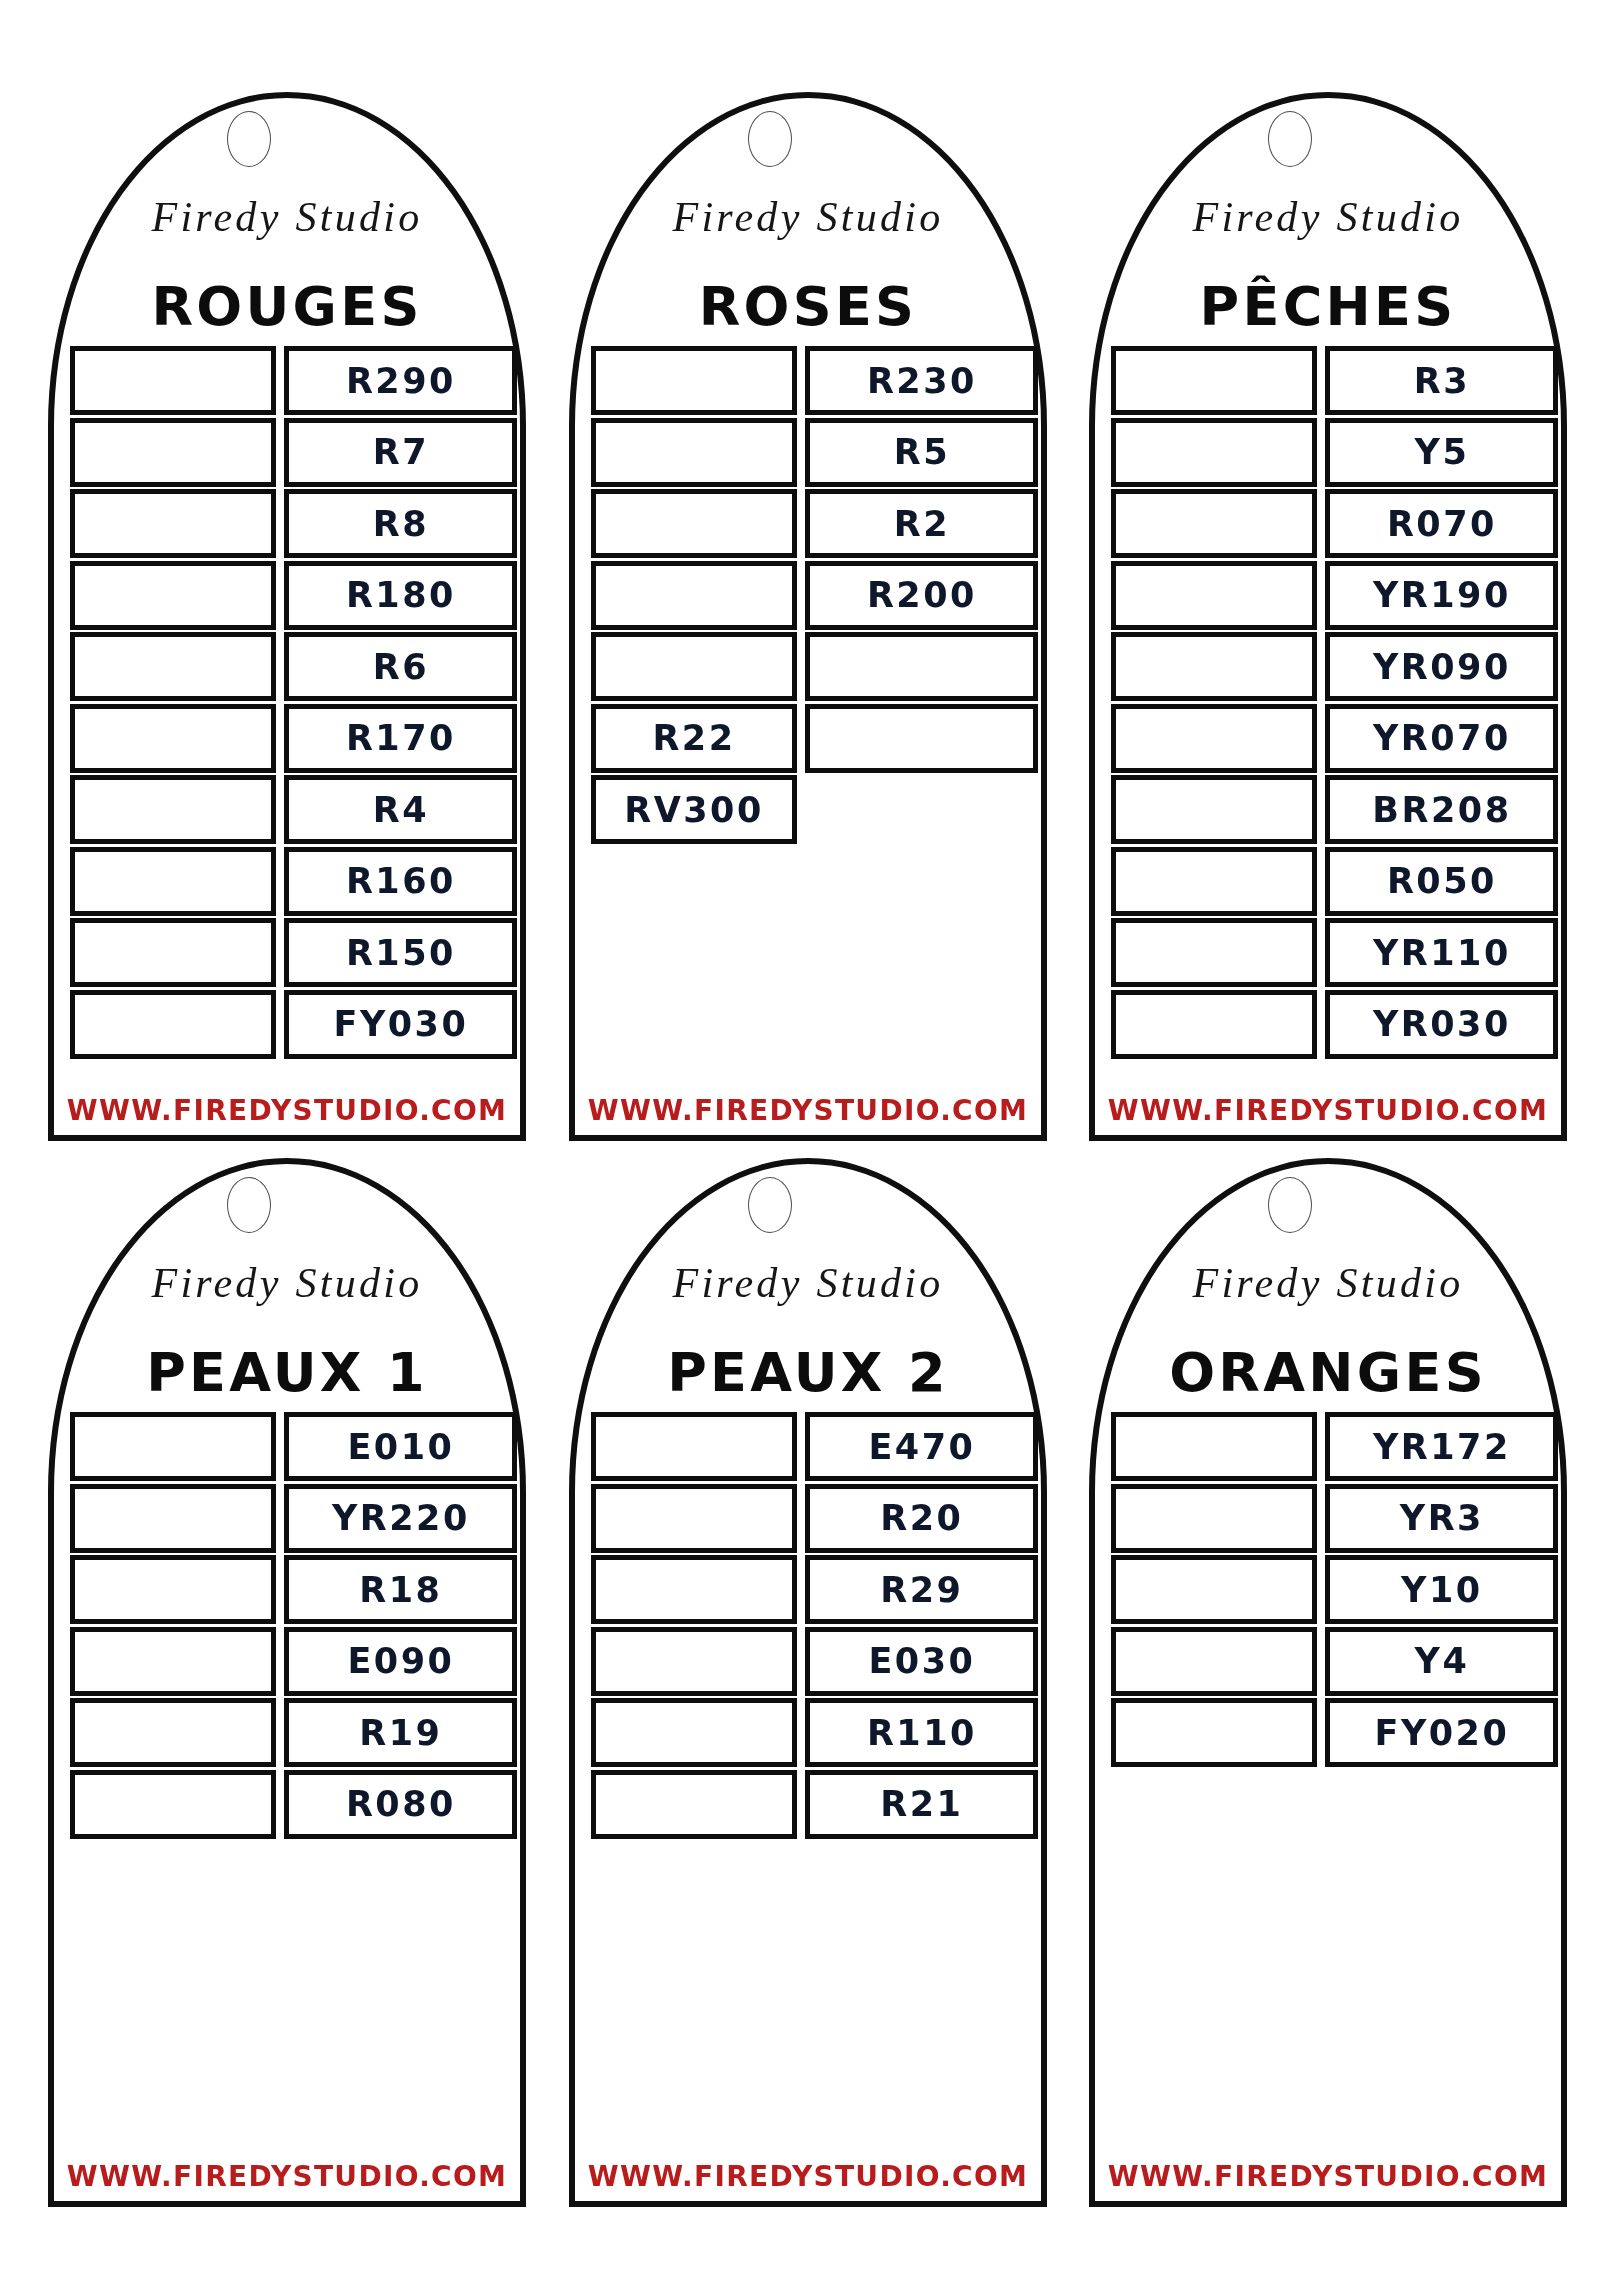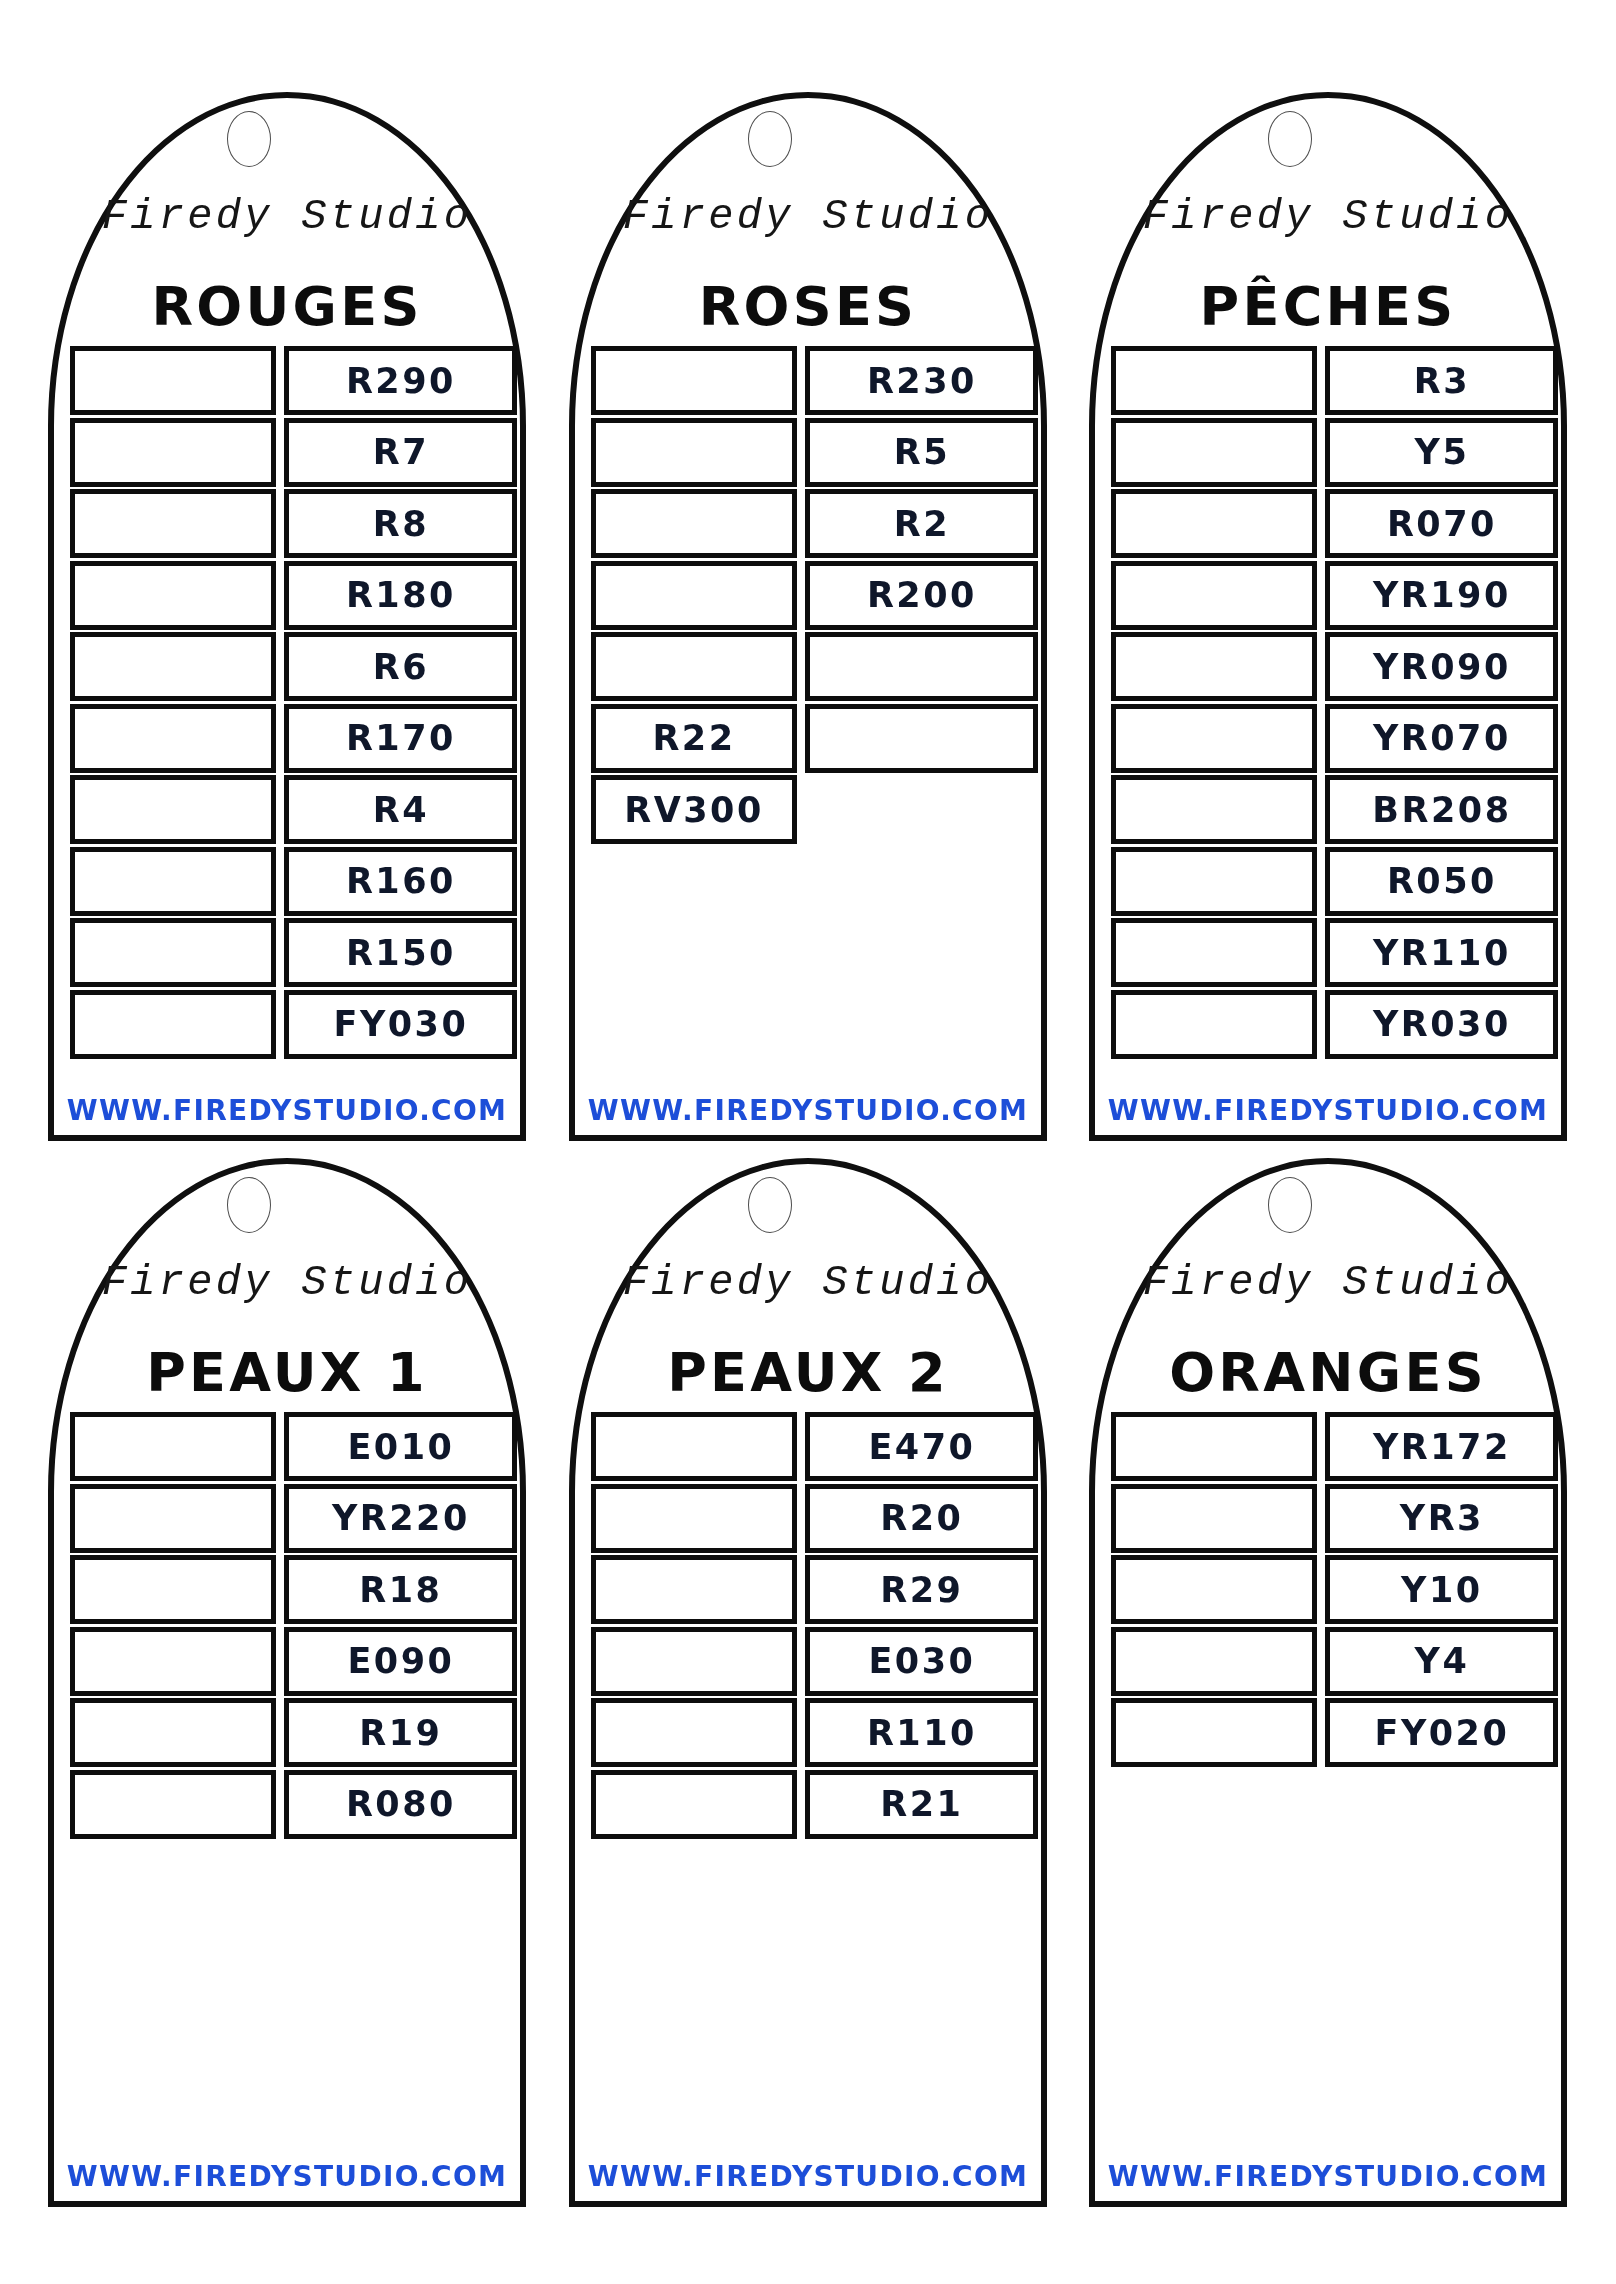--- a/index.html
+++ b/index.html
@@ -39,21 +39,21 @@
     border: 1.7px solid #4d4d4d;
     border-radius: 50%;
     background: #ffffff;
   }
   .logo {
     position: absolute;
     top: 84px;
     left: 0;
     width: 100%;
     text-align: center;
-    font-family: Liberation Mono, monospace;
+    font-family: Liberation Serif, serif;
     font-style: italic;
     font-size: 42px;
     line-height: 70px;
     letter-spacing: 3.3px;
     color: #161616;
     white-space: nowrap;
   }
   .title {
     position: absolute;
     top: 182px;
@@ -95,21 +95,21 @@
   .footer {
     position: absolute;
     bottom: 8.4px;
     left: 0;
     width: 100%;
     text-align: center;
     font-weight: 700;
     font-size: 28px;
     line-height: 33px;
     letter-spacing: 1.3px;
-    color: #1d4ed8;
+    color: #b91c1c;
     white-space: nowrap;
   }
 </style>
 </head>
 <body>
 
 <div class="page">
 
   <section class="tag pos-0">
     <div class="hole"></div>

